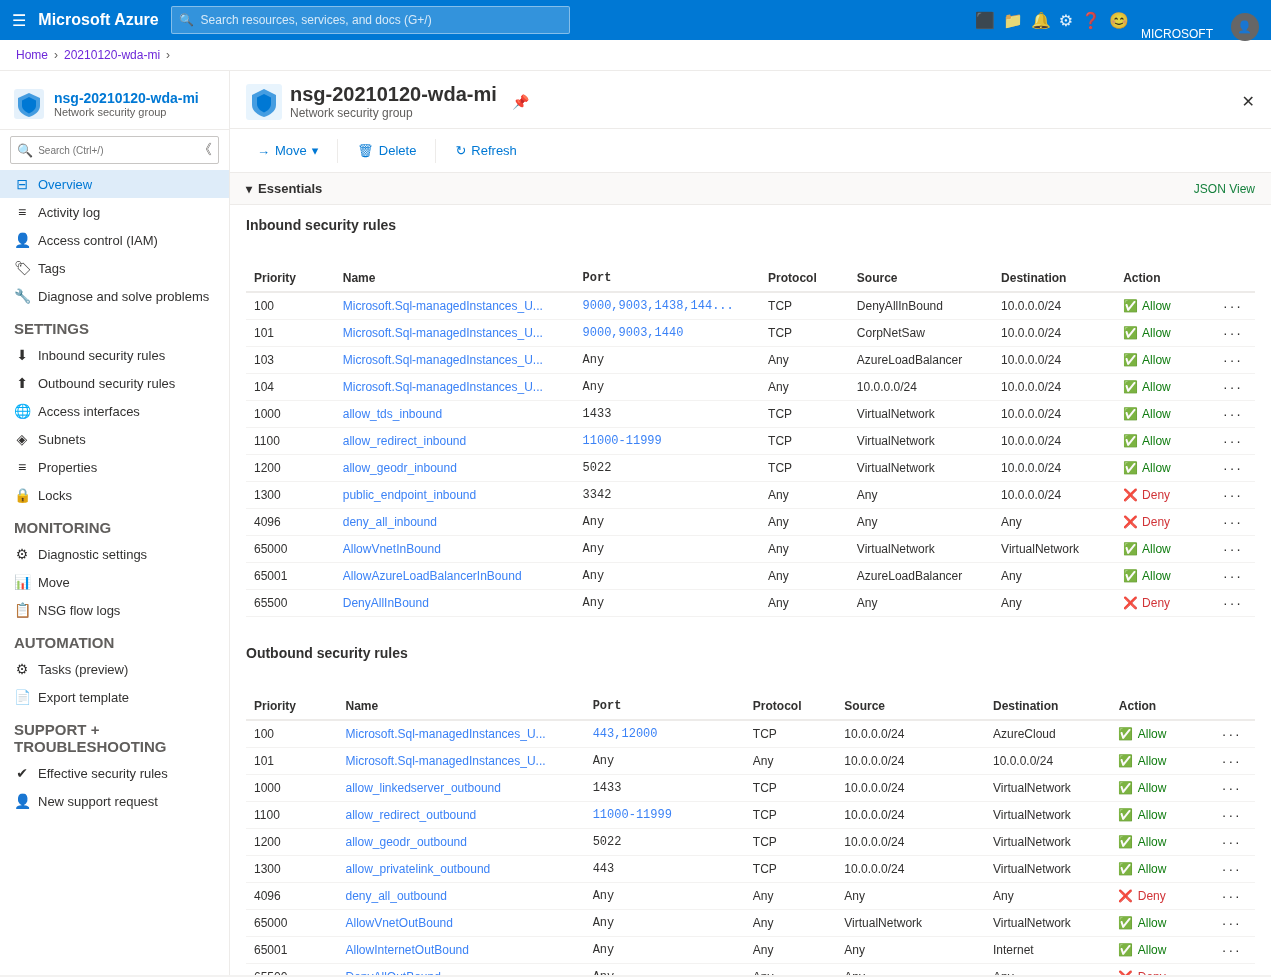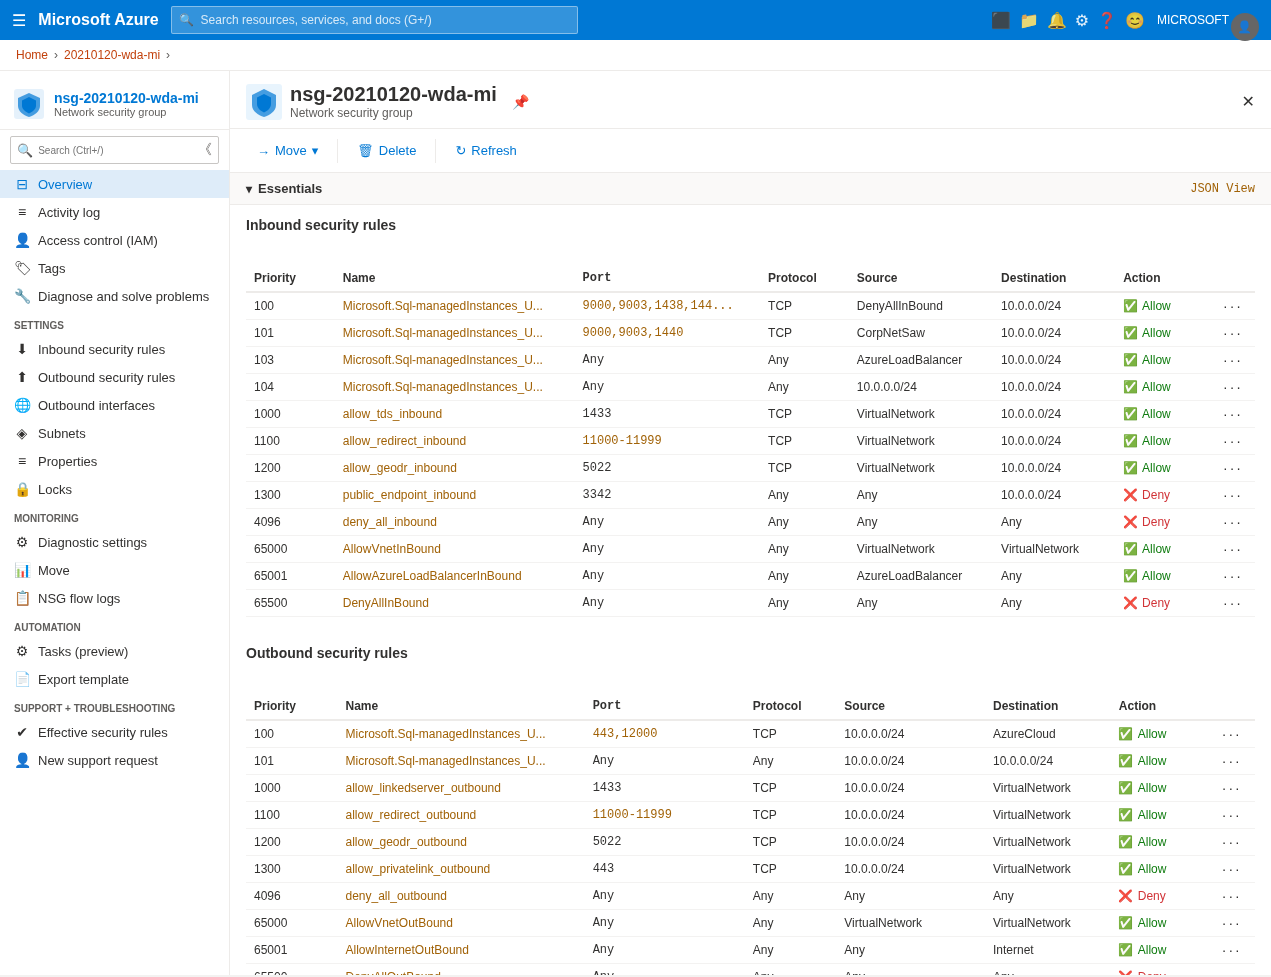--- a/index.html
+++ b/index.html
@@ -27,34 +27,34 @@
       display: flex;
       align-items: center;
       padding: 0 8px;
       gap: 6px;
       color: rgba(255,255,255,0.8);
       font-size: 12px;
     }
     .top-nav .spacer { flex: 1; }
     .top-nav .nav-icons { display: flex; gap: 8px; align-items: center; }
     .top-nav .nav-icons span { font-size: 16px; cursor: pointer; opacity: 0.9; }
-    .top-nav .user-info { display: flex; align-items: flex-start; gap: 2px; font-size: 12px; cursor: pointer; margin-top: 13px; }
+    .top-nav .user-info { display: flex; align-items: flex-end; gap: 18px; font-size: 12px; cursor: pointer; margin-top: 13px; }
     .top-nav .avatar { width: 28px; height: 28px; background: #666; border-radius: 50%; display: flex; align-items: center; justify-content: center; font-size: 12px; }
 
     
     .breadcrumb {
       background: white;
       padding: 8px 16px;
       font-size: 12px;
       display: flex;
       align-items: center;
       gap: 6px;
       border-bottom: 1px solid #edebe9;
     }
-    .breadcrumb a { color: #c2410c; text-decoration: none; cursor: pointer; }
+    .breadcrumb a { color: #6d28d9; text-decoration: none; cursor: pointer; }
     .breadcrumb .sep { color: #605e5c; }
 
     
     .main-layout { display: flex; height: calc(100vh - 40px - 33px); }
 
     
     .sidebar {
       width: 230px;
       min-width: 230px;
       background: white;
@@ -89,21 +89,21 @@
       width: 100%;
       color: #605e5c;
     }
     .sidebar-collapse {
       margin-left: auto;
       cursor: pointer;
       font-size: 14px;
       color: #605e5c;
     }
     .sidebar-section-label {
-      font-size: 10px;
+      font-size: 15px;
       font-weight: 600;
       color: #605e5c;
       padding: 10px 14px 4px 14px;
       text-transform: uppercase;
     }
     .sidebar-item {
       display: flex;
       align-items: center;
       gap: 8px;
       padding: 6px 14px;
@@ -161,21 +161,21 @@
     .essentials-bar {
       display: flex;
       align-items: center;
       justify-content: space-between;
       padding: 8px 16px;
       border-bottom: 1px solid #edebe9;
       background: #faf9f8;
     }
     .essentials-left { display: flex; align-items: center; gap: 6px; font-weight: 600; font-size: 13px; }
     .essentials-chevron { font-size: 12px; cursor: pointer; }
-    .json-view-link { color: #a16207; font-size: 12px; cursor: pointer; text-decoration: none; font-family: Liberation Mono, monospace; }
+    .json-view-link { color: #15803d; font-size: 12px; cursor: pointer; text-decoration: none; }
 
     
     .table-section { padding: 12px 16px 0 16px; }
     .table-section-title { font-size: 14px; font-weight: 600; margin-bottom: 8px; }
 
     table {
       width: 100%;
       border-collapse: collapse;
       font-size: 12px;
       margin-top: 32px;
@@ -186,21 +186,21 @@
       padding: 6px 8px;
       border-bottom: 2px solid #edebe9;
       color: #323130;
       white-space: nowrap;
     }
     tbody tr td {
       padding: 5px 8px;
       border-bottom: 1px solid #f3f2f1;
       white-space: nowrap;
     }
-    .link-cell { color: #a16207; cursor: pointer; }
+    .link-cell { color: #3b82f6; cursor: pointer; }
     .action-allow { color: #107c10; display: flex; align-items: center; gap: 4px; }
     .action-deny { color: #d13438; display: flex; align-items: center; gap: 4px; }
     .action-icon { font-size: 12px; }
     .more-btn { background: none; border: none; cursor: pointer; color: #323130; font-size: 14px; letter-spacing: 2px; }
 
     .col-priority { width: 80px; }
     .col-name { width: 200px; }
     .col-port { width: 140px; font-family: Liberation Mono, monospace; }
     .col-protocol { width: 80px; }
     .col-source { width: 130px; }
@@ -290,21 +290,21 @@
     <div class="sidebar-item">
       <span class="item-icon">⬇</span>
       <span>Inbound security rules</span>
     </div>
     <div class="sidebar-item">
       <span class="item-icon">⬆</span>
       <span>Outbound security rules</span>
     </div>
     <div class="sidebar-item">
       <span class="item-icon">🌐</span>
-      <span>Outbound interfaces</span>
+      <span>Access interfaces</span>
     </div>
     <div class="sidebar-item">
       <span class="item-icon">◈</span>
       <span>Subnets</span>
     </div>
     <div class="sidebar-item">
       <span class="item-icon">≡</span>
       <span>Properties</span>
     </div>
     <div class="sidebar-item">

